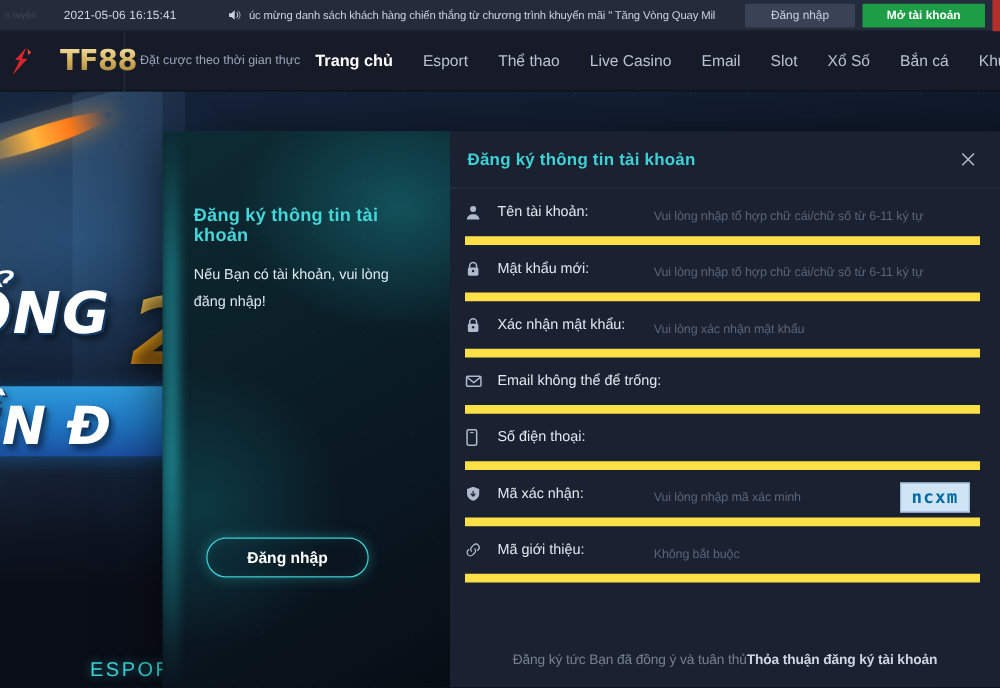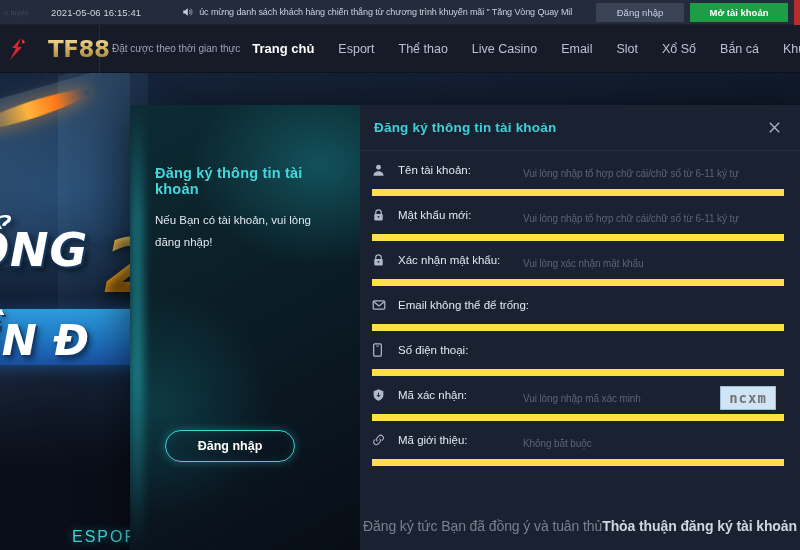--- a/index.html
+++ b/index.html
@@ -221,26 +221,26 @@
   }
   .fph::placeholder { color: #5a6479; opacity: 1; }
   .captcha {
     position: absolute; right: 8px; top: 10px; width: 56px; height: 24px;
     background: #cfe4f5; border: 1px solid #9fbdd6;
     display: flex; align-items: center; justify-content: center;
     cursor: pointer; overflow: hidden;
   }
   .captcha-txt {
     font-family: "DejaVu Sans Mono", monospace;
-    font-size: 14px; color: #737373; letter-spacing: 1px;
+    font-size: 14px; color: #0369a1; letter-spacing: 1px;
     font-weight: bold;
   }
 
   .mr-foot { flex: none; padding: 10px 0 16px; text-align: center; }
-  .terms { font-size: 14px; color: #77808f; letter-spacing: -.1px; }
+  .terms { font-size: 11px; color: #77808f; letter-spacing: -.1px; }
   .terms b { color: #cfd6e3; font-weight: bold; }
   .submit {
     margin: 14px auto 0; width: 140px; height: 34px;
     background: linear-gradient(180deg,#22b8cf,#1399b4);
     color: #fff; font-size: 13px; font-weight: bold; letter-spacing: .4px;
     display: flex; align-items: center; justify-content: center;
     border-radius: 2px; cursor: pointer;
     box-shadow: 0 2px 8px rgba(25,160,185,.35);
   }
   .ico svg { display: block; }

